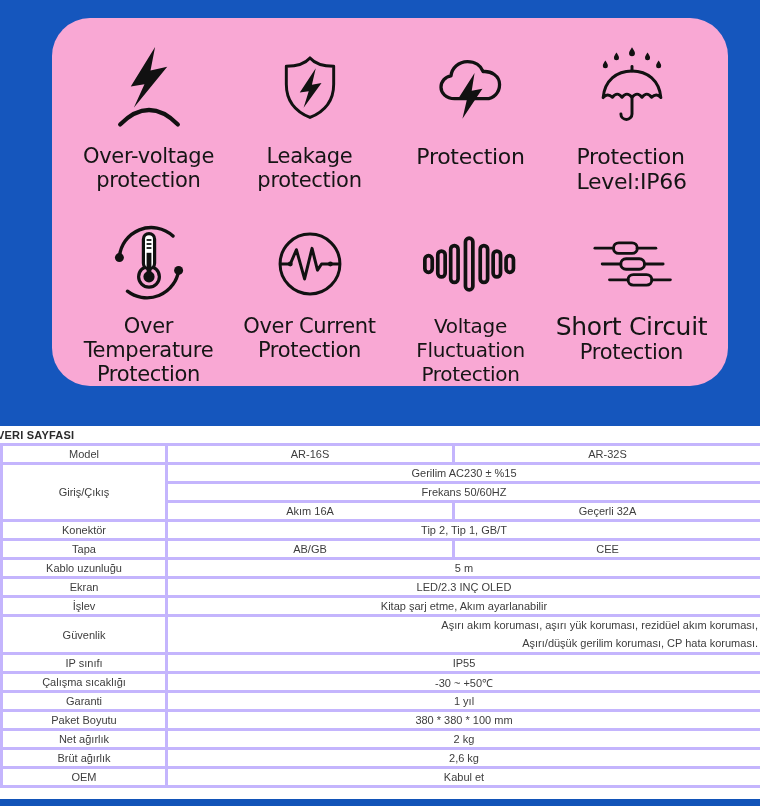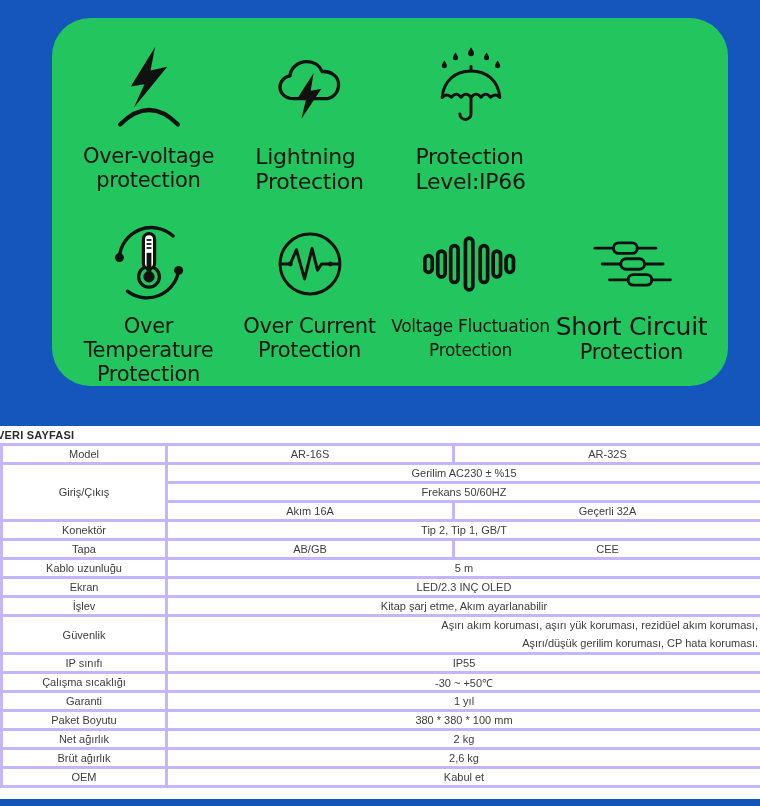--- a/index.html
+++ b/index.html
@@ -2,21 +2,21 @@
 <html><head>
 <meta charset="utf-8">
 <style>
   * { margin: 0; padding: 0; box-sizing: border-box; }
   html, body { width: 760px; background: #fff; }
   body { font-family: "Liberation Sans", sans-serif; }
   .page { position: relative; width: 760px; height: 806px; overflow: hidden; background: #fff; }
 
   
   .hero { position: absolute; top: 0; left: 0; width: 760px; height: 426px; background: #1556BD; }
-  .card { position: absolute; left: 52px; top: 18px; width: 676px; height: 368px; background: #22c55e; border-radius: 38px; padding: 18px 16px 0 16px; }
+  .card { position: absolute; left: 52px; top: 18px; width: 676px; height: 368px; background: #f9a8d4; border-radius: 38px; padding: 18px 16px 0 16px; }
   .feat-row { display: grid; grid-template-columns: 1fr 1fr 1fr 1fr; }
   .feat-row.r1 { height: 182px; }
   .feat-row.r2 { height: 164px; }
   .feat { display: flex; flex-direction: column; align-items: center; }
   .icon-box { display: flex; align-items: center; justify-content: center; }
   .r1 .icon-box { height: 104px; }
   .r2 .icon-box { height: 92px; }
   .feat-label { margin-top: 4px; text-align: center; font-family: "DejaVu Sans", sans-serif; color: #151515; font-size: 21px; line-height: 24px; letter-spacing: -0.3px; }
   .feat-label.left { text-align: left; font-size: 22px; line-height: 25px; }
   .feat-label .big { font-size: 25px; line-height: 26px; }
@@ -47,30 +47,41 @@
               <path class="fl" d="M58,2 L26,54 L44,51 L30,82 L74,28 L52,33 Z"></path>
               <path class="st" style="stroke-width:5.4" d="M12,104 Q50,66 88,104"></path>
             </svg>
           </div>
           <div class="feat-label">
             <div>Over-voltage</div>
             <div>protection</div>
           </div>
         </div>
 
+        <div class="feat">
+          <div class="icon-box">
+            <svg width="64" height="68" viewBox="0 0 100 102">
+              <path class="st" d="M50,4 C57,12 70,17 87,17 L87,45 C87,71 72,88 50,97 C28,88 13,71 13,45 L13,17 C30,17 43,12 50,4 Z"></path>
+              <path class="fl" d="M59,20 L34,58 L48,56 L40,82 L68,43 L53,46 Z"></path>
+            </svg>
+          </div>
+          <div class="feat-label">
+            <div>Leakage protection</div>
+            <div></div>
+          </div>
+        </div>
 
         <div class="feat">
           <div class="icon-box">
             <svg width="72" height="70" viewBox="0 0 100 98">
               <path class="st" d="M27,64 C15,64 8,56 8,48 C8,40 14,33 22,32 C23,21 33,12 45,12 C56,12 64,18 67,26 C78,25 90,32 90,44 C90,55 82,64 71,64 Z"></path>
               <path class="fl" d="M55,28 L32,64 L45,62 L38,92 L66,50 L51,53 Z"></path>
             </svg>
           </div>
           <div class="feat-label left">
-            <div>Lightning</div>
             <div>Protection</div>
           </div>
         </div>
 
         <div class="feat">
           <div class="icon-box">
             <svg width="74" height="82" viewBox="0 0 100 110">
               <g class="fl">
                 <path d="M50,0 c2.4,3.8 4,5.8 4,8.2 a4,4 0 1 1 -8,0 c0,-2.4 1.6,-4.4 4,-8.2"></path>
                 <path d="M29,7 c2,3.2 3.4,4.9 3.4,7 a3.4,3.4 0 1 1 -6.8,0 c0,-2.1 1.4,-3.8 3.4,-7"></path>
@@ -139,21 +150,21 @@
                 <rect x="2" y="23" width="8" height="18" rx="4"></rect>
                 <rect x="16" y="18" width="8" height="28" rx="4"></rect>
                 <rect x="30" y="12" width="8" height="40" rx="4"></rect>
                 <rect x="46" y="4" width="8" height="56" rx="4"></rect>
                 <rect x="62" y="12" width="8" height="40" rx="4"></rect>
                 <rect x="76" y="18" width="8" height="28" rx="4"></rect>
                 <rect x="90" y="23" width="8" height="18" rx="4"></rect>
               </g>
             </svg>
           </div>
-          <div class="feat-label" style="font-size:17px">
+          <div class="feat-label" style="font-size:20px">
             <div>Voltage Fluctuation</div>
             <div>Protection</div>
           </div>
         </div>
 
         <div class="feat">
           <div class="icon-box">
             <svg width="82" height="50" viewBox="0 0 124 72">
               <g class="st" style="stroke-width:4.4">
                 <line x1="6" y1="12" x2="34" y2="12"></line>

